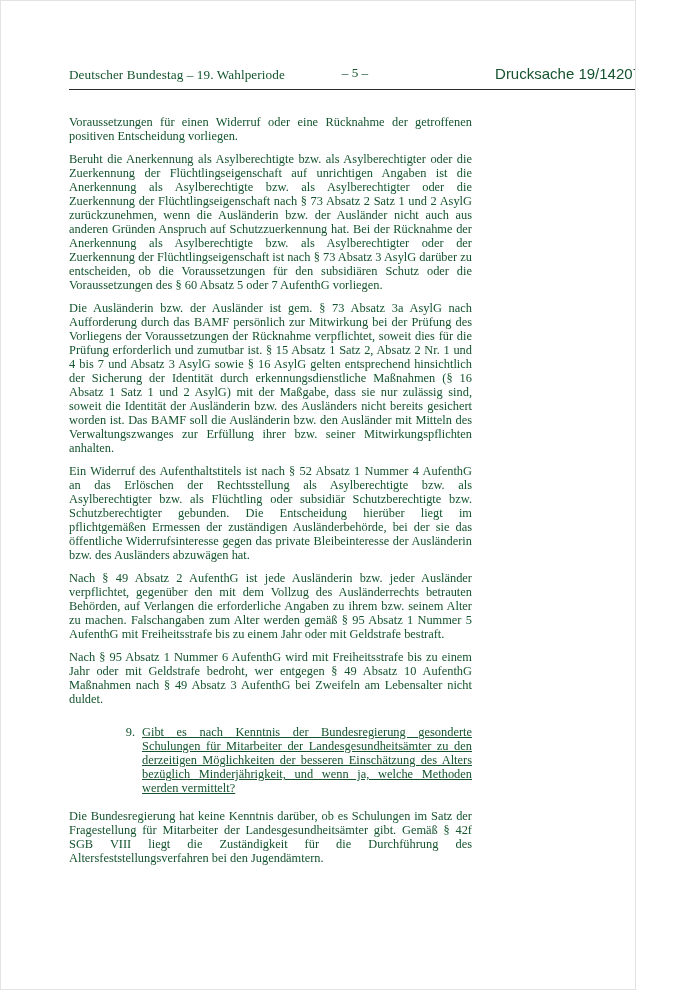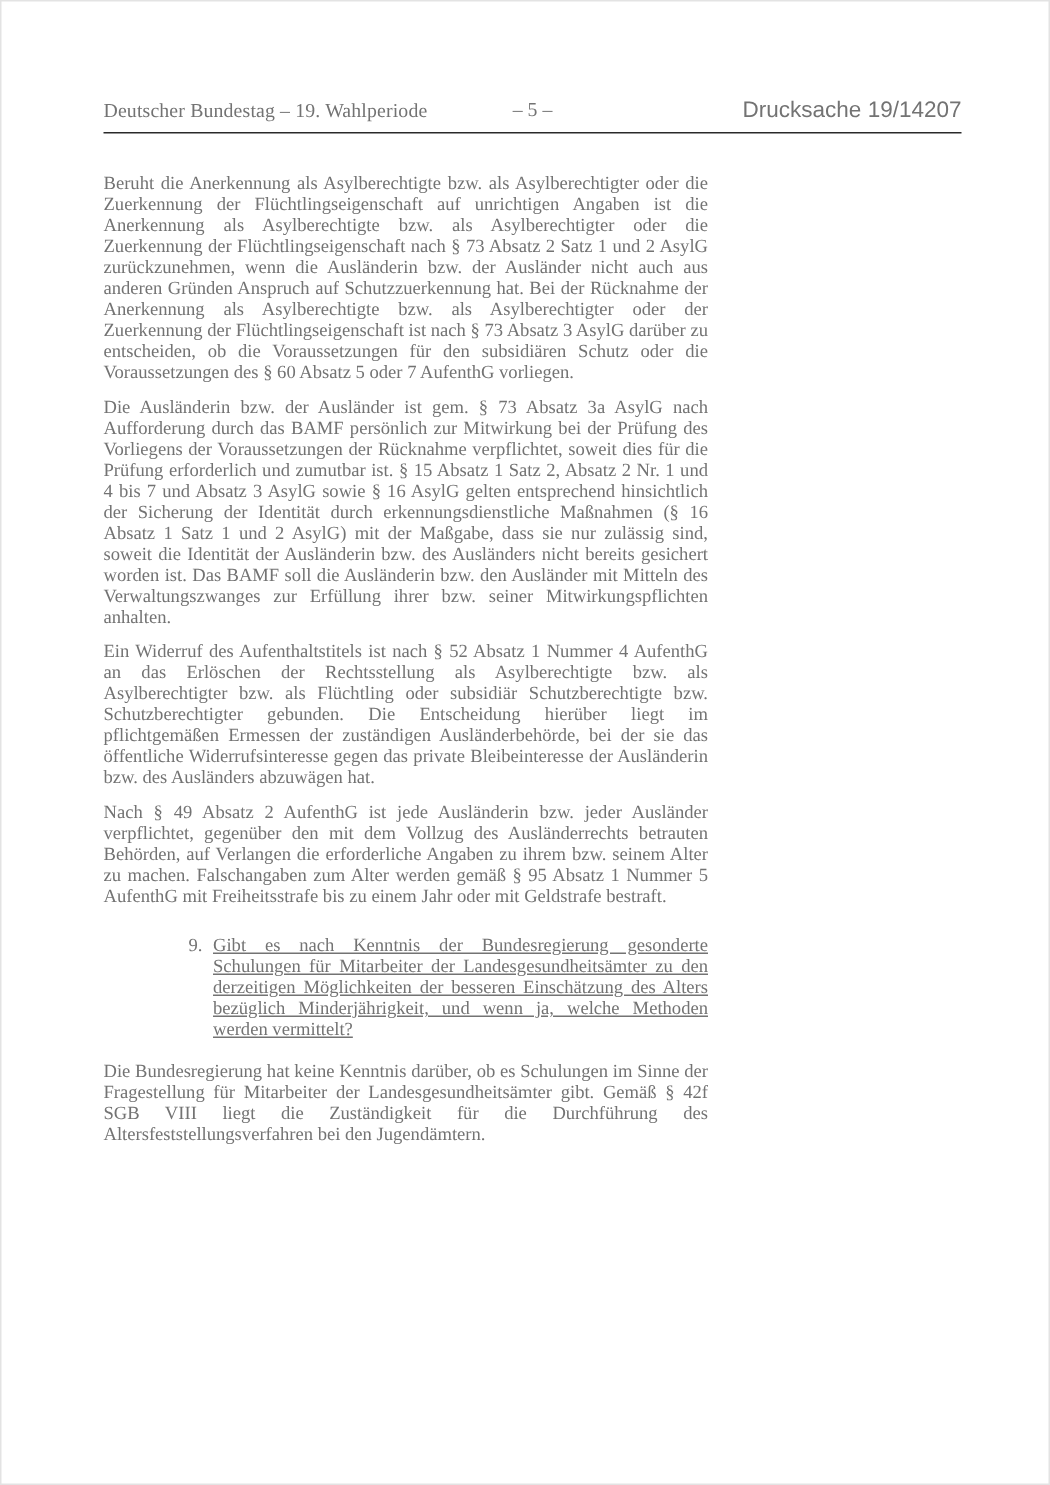--- a/index.html
+++ b/index.html
@@ -2,26 +2,26 @@
 <html lang="de"><head>
 <meta charset="utf-8">
 <style>
   html, body {
     margin: 0;
     padding: 0;
     background: #ffffff;
   }
   .page {
     position: relative;
-    width: 700px;
+    width: 636px;
     height: 990px;
     box-sizing: border-box;
     background: #ffffff;
     border: 1px solid #e3e3e3;
-    color: #737373;
+    color: #14532d;
     font-family: "Liberation Serif", serif;
     overflow: hidden;
   }
   .header {
     position: absolute;
     left: 68px;
     top: 64px;
     width: 572px;
     padding-bottom: 6px;
     border-bottom: 1.6px solid #2a2a2a;
@@ -87,26 +87,28 @@
 
   <div class="header">
     <div class="header-row">
       <span class="header-left">Deutscher Bundestag – 19. Wahlperiode</span>
       <span class="header-center">– 5 –</span>
       <span class="header-right"><span class="b">Drucksache</span> <span class="r">19/</span><span class="b">14207</span></span>
     </div>
   </div>
 
   <div class="body-text">
+    <p>Voraussetzungen für einen Widerruf oder eine Rücknahme der getroffenen positiven Entscheidung vorliegen.</p>
     <p>Beruht die Anerkennung als Asylberechtigte bzw. als Asylberechtigter oder die Zuerkennung der Flüchtlingseigenschaft auf unrichtigen Angaben ist die Anerkennung als Asylberechtigte bzw. als Asylberechtigter oder die Zuerkennung der Flüchtlingseigenschaft nach § 73 Absatz 2 Satz 1 und 2 AsylG zurückzunehmen, wenn die Ausländerin bzw. der Ausländer nicht auch aus anderen Gründen Anspruch auf Schutzzuerkennung hat. Bei der Rücknahme der Anerkennung als Asylberechtigte bzw. als Asylberechtigter oder der Zuerkennung der Flüchtlingseigenschaft ist nach § 73 Absatz 3 AsylG darüber zu entscheiden, ob die Voraussetzungen für den subsidiären Schutz oder die Voraussetzungen des § 60 Absatz 5 oder 7 AufenthG vorliegen.</p>
     <p>Die Ausländerin bzw. der Ausländer ist gem. § 73 Absatz 3a AsylG nach Aufforderung durch das BAMF persönlich zur Mitwirkung bei der Prüfung des Vorliegens der Voraussetzungen der Rücknahme verpflichtet, soweit dies für die Prüfung erforderlich und zumutbar ist. § 15 Absatz 1 Satz 2, Absatz 2 Nr. 1 und 4 bis 7 und Absatz 3 AsylG sowie § 16 AsylG gelten entsprechend hinsichtlich der Sicherung der Identität durch erkennungsdienstliche Maßnahmen (§ 16 Absatz 1 Satz 1 und 2 AsylG) mit der Maßgabe, dass sie nur zulässig sind, soweit die Identität der Ausländerin bzw. des Ausländers nicht bereits gesichert worden ist. Das BAMF soll die Ausländerin bzw. den Ausländer mit Mitteln des Verwaltungszwanges zur Erfüllung ihrer bzw. seiner Mitwirkungspflichten anhalten.</p>
     <p>Ein Widerruf des Aufenthaltstitels ist nach § 52 Absatz 1 Nummer 4 AufenthG an das Erlöschen der Rechtsstellung als Asylberechtigte bzw. als Asylberechtigter bzw. als Flüchtling oder subsidiär Schutzberechtigte bzw. Schutzberechtigter gebunden. Die Entscheidung hierüber liegt im pflichtgemäßen Ermessen der zuständigen Ausländerbehörde, bei der sie das öffentliche Widerrufsinteresse gegen das private Bleibeinteresse der Ausländerin bzw. des Ausländers abzuwägen hat.</p>
     <p>Nach § 49 Absatz 2 AufenthG ist jede Ausländerin bzw. jeder Ausländer verpflichtet, gegenüber den mit dem Vollzug des Ausländerrechts betrauten Behörden, auf Verlangen die erforderliche Angaben zu ihrem bzw. seinem Alter zu machen. Falschangaben zum Alter werden gemäß § 95 Absatz 1 Nummer 5 AufenthG mit Freiheitsstrafe bis zu einem Jahr oder mit Geldstrafe bestraft.</p>
+    <p>Nach § 95 Absatz 1 Nummer 6 AufenthG wird mit Freiheitsstrafe bis zu einem Jahr oder mit Geldstrafe bedroht, wer entgegen § 49 Absatz 10 AufenthG Maßnahmen nach § 49 Absatz 3 AufenthG bei Zweifeln am Lebensalter nicht duldet.</p>
 
     <div class="question">
       <span class="q-num">9.</span>
       <span class="q-text">Gibt es nach Kenntnis der Bundesregierung gesonderte Schulungen für Mitarbeiter der Landesgesundheitsämter zu den derzeitigen Möglichkeiten der besseren Einschätzung des Alters bezüglich Minderjährigkeit, und wenn ja, welche Methoden werden vermittelt?</span>
     </div>
 
-    <p>Die Bundesregierung hat keine Kenntnis darüber, ob es Schulungen im Sinne der Fragestellung für Mitarbeiter der Landesgesundheitsämter gibt. Gemäß § 42f SGB VIII liegt die Zuständigkeit für die Durchführung des Altersfeststellungsverfahren bei den Jugendämtern.</p>
+    <p>Die Bundesregierung hat keine Kenntnis darüber, ob es Schulungen im Satz der Fragestellung für Mitarbeiter der Landesgesundheitsämter gibt. Gemäß § 42f SGB VIII liegt die Zuständigkeit für die Durchführung des Altersfeststellungsverfahren bei den Jugendämtern.</p>
   </div>
 
 </div>
 
 </body></html>

